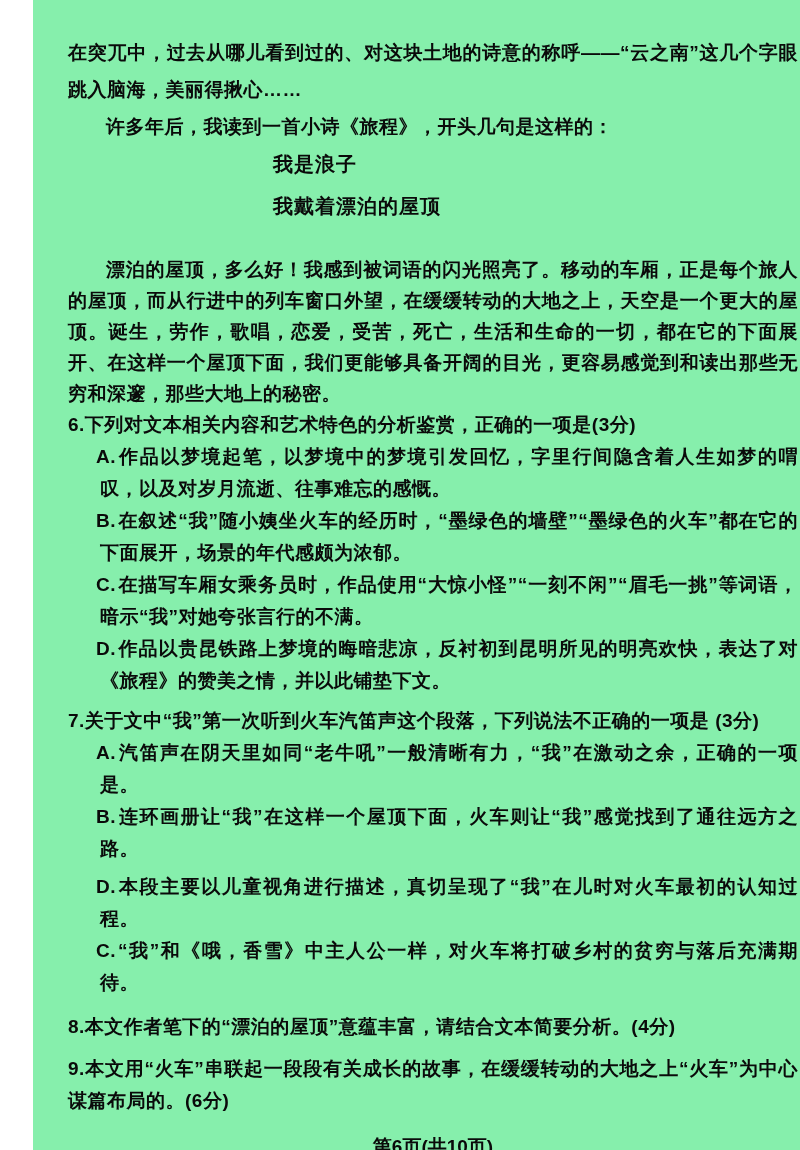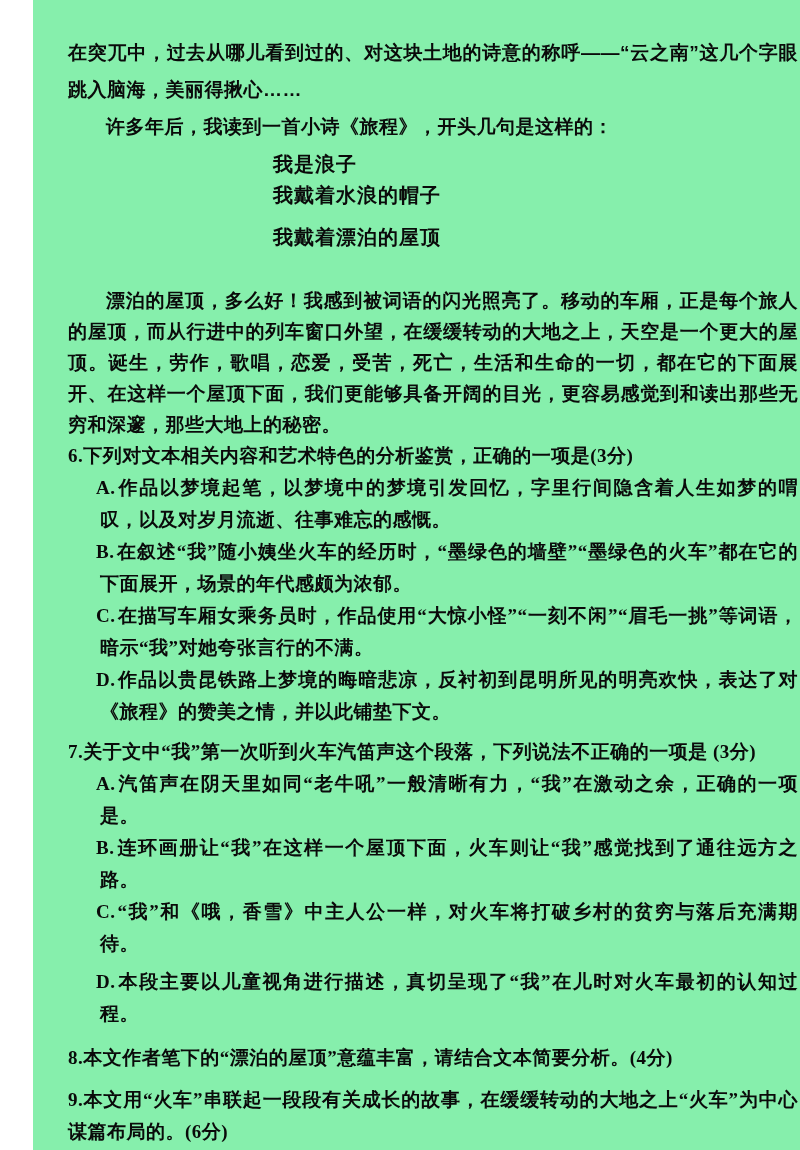--- a/index.html
+++ b/index.html
@@ -42,21 +42,21 @@
   .para3 {
     margin-top: 32px;
     line-height: 31px;
   }
   .note {
     margin: 4px 25px 0 0;
     font-size: 19px;
     line-height: 26px;
     text-align: right;
   }
-  .question { margin: 0; font-family: Liberation Serif, serif; }
+  .question { margin: 0; }
   .q7 { margin-top: 8px; }
   .q8 { margin-top: 12px; }
   .q9 { margin-top: 10px; }
   .stem {
     margin: 0;
     font-size: 19px;
     line-height: 32px;
     letter-spacing: 0.5px;
     text-align: justify;
   }
@@ -82,21 +82,20 @@
 <body>
 
 <div class="page">
 
   <section>
     <p class="body-text">在突兀中，过去从哪儿看到过的、对这块土地的诗意的称呼——“云之南”这几个字眼跳入脑海，美丽得揪心……</p>
     <p class="body-text indent">许多年后，我读到一首小诗《旅程》，开头几句是这样的：</p>
 
     <div class="poem">
       <p>我是浪子</p>
-      <p>我戴着水浪的帽子</p>
       <p class="poem-gap">我戴着漂泊的屋顶</p>
     </div>
 
     <p class="body-text indent para3">漂泊的屋顶，多么好！我感到被词语的闪光照亮了。移动的车厢，正是每个旅人的屋顶，而从行进中的列车窗口外望，在缓缓转动的大地之上，天空是一个更大的屋顶。诞生，劳作，歌唱，恋爱，受苦，死亡，生活和生命的一切，都在它的下面展开、在这样一个屋顶下面，我们更能够具备开阔的目光，更容易感觉到和读出那些无穷和深邃，那些大地上的秘密。</p>
 
   </section>
 
   <section>
 
     <div class="question">
@@ -104,22 +103,22 @@
       <p class="option"><span class="opt-label">A.</span><span>作品以梦境起笔，以梦境中的梦境引发回忆，字里行间隐含着人生如梦的喟叹，以及对岁月流逝、往事难忘的感慨。</span></p>
       <p class="option"><span class="opt-label">B.</span><span>在叙述“我”随小姨坐火车的经历时，“墨绿色的墙壁”“墨绿色的火车”都在它的下面展开，场景的年代感颇为浓郁。</span></p>
       <p class="option"><span class="opt-label">C.</span><span>在描写车厢女乘务员时，作品使用“大惊小怪”“一刻不闲”“眉毛一挑”等词语，暗示“我”对她夸张言行的不满。</span></p>
       <p class="option"><span class="opt-label">D.</span><span>作品以贵昆铁路上梦境的晦暗悲凉，反衬初到昆明所见的明亮欢快，表达了对《旅程》的赞美之情，并以此铺垫下文。</span></p>
     </div>
 
     <div class="question q7">
       <p class="stem"><span>7.</span><span>关于文中“我”第一次听到火车汽笛声这个段落，下列说法不正确的一项是 (3分)</span></p>
       <p class="option"><span class="opt-label">A.</span><span>汽笛声在阴天里如同“老牛吼”一般清晰有力，“我”在激动之余，正确的一项是。</span></p>
       <p class="option"><span class="opt-label">B.</span><span>连环画册让“我”在这样一个屋顶下面，火车则让“我”感觉找到了通往远方之路。</span></p>
+      <p class="option opt-gap"><span class="opt-label">D.</span><span>本段主要以儿童视角进行描述，真切呈现了“我”在儿时对火车最初的认知过程。</span></p>
       <p class="option"><span class="opt-label">C.</span><span>“我”和《哦，香雪》中主人公一样，对火车将打破乡村的贫穷与落后充满期待。</span></p>
-      <p class="option opt-gap"><span class="opt-label">D.</span><span>本段主要以儿童视角进行描述，真切呈现了“我”在儿时对火车最初的认知过程。</span></p>
     </div>
 
     <div class="question q8">
       <p class="stem"><span>8.</span><span>本文作者笔下的“漂泊的屋顶”意蕴丰富，请结合文本简要分析。(4分)</span></p>
     </div>
 
     <div class="question q9">
       <p class="stem"><span>9.</span><span>本文用“火车”串联起一段段有关成长的故事，在缓缓转动的大地之上“火车”为中心谋篇布局的。(6分)</span></p>
     </div>
 

